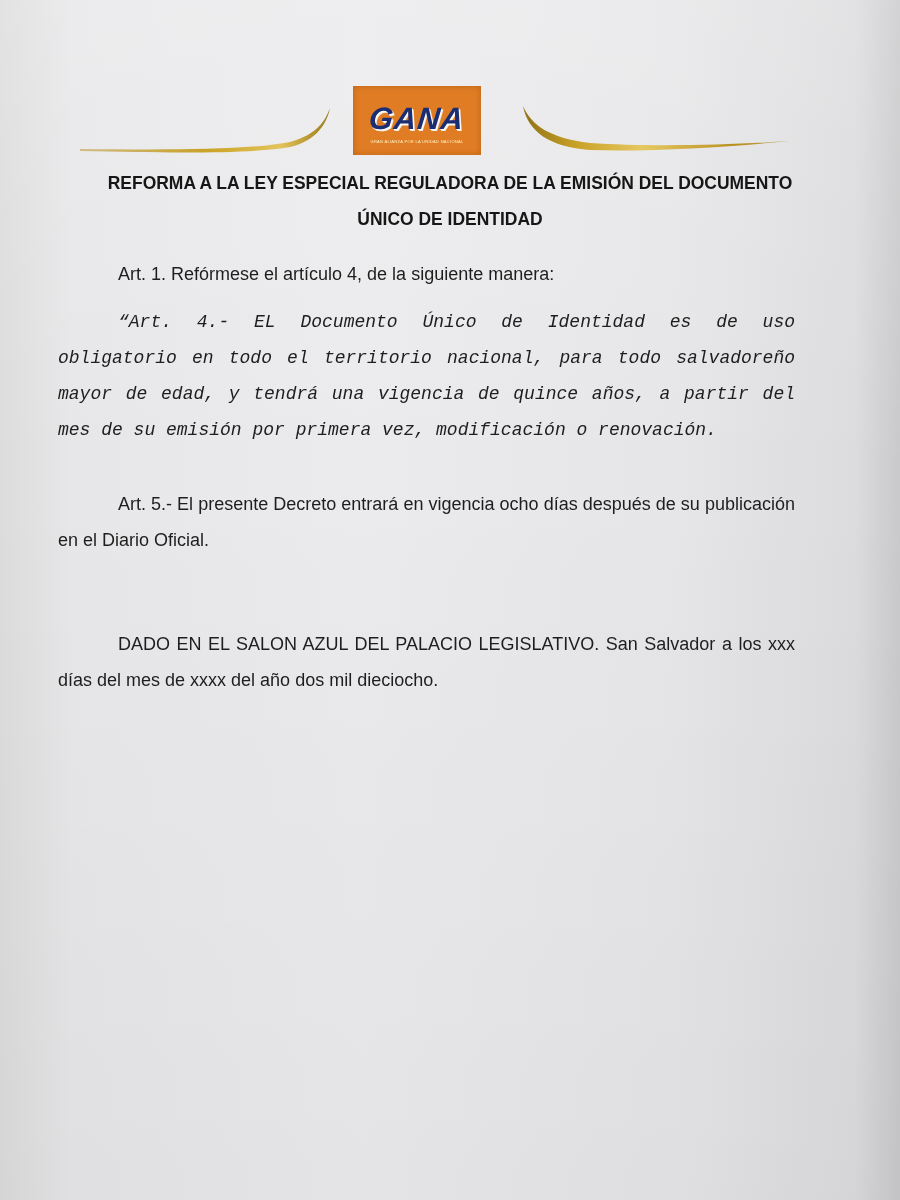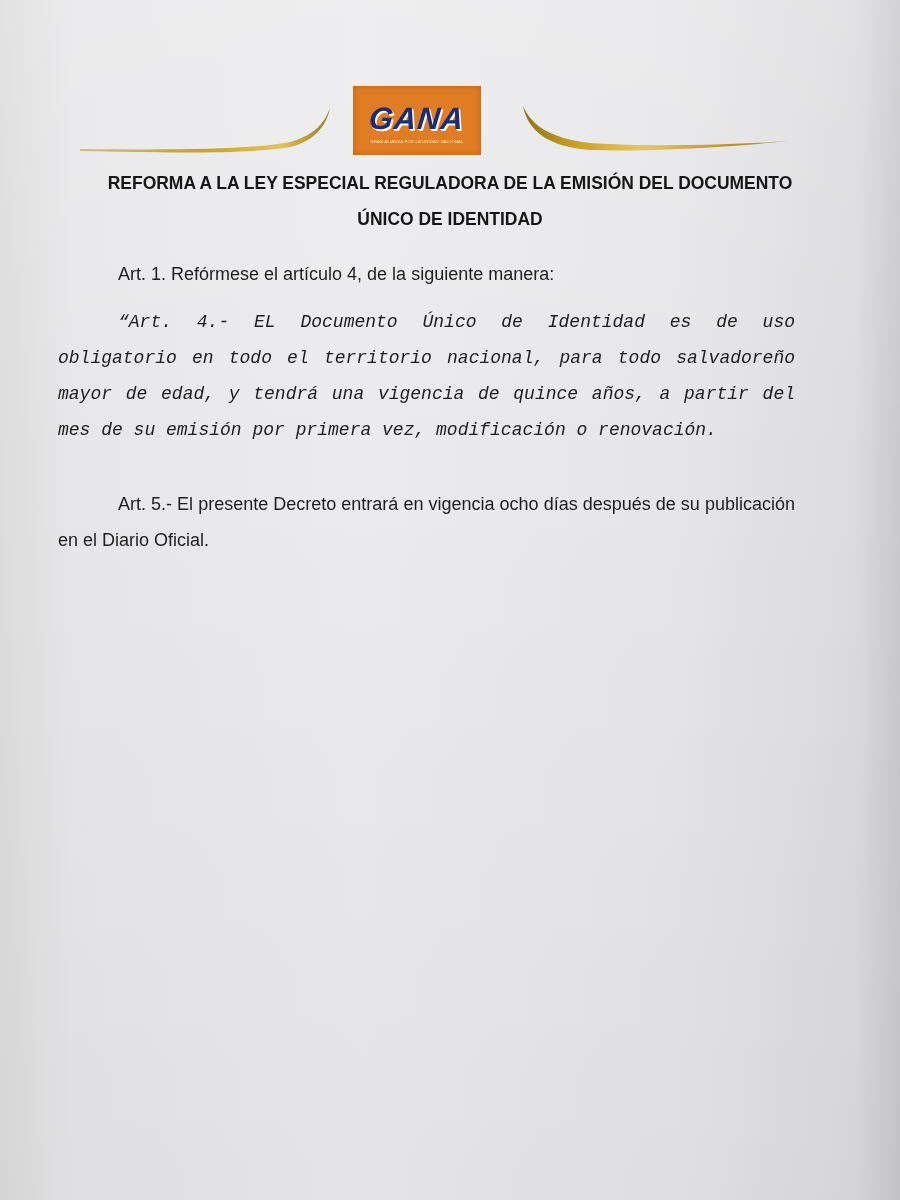--- a/index.html
+++ b/index.html
@@ -140,15 +140,16 @@
 
   <div class="body">
     <p class="para">Art. 1. Refórmese el artículo 4, de la siguiente manera:</p>
     <div class="gap-sm"></div>
     <p class="para italic">“Art. 4.- EL Documento Único de Identidad es de uso obligatorio en todo el territorio nacional, para todo salvadoreño mayor de edad, y tendrá una vigencia de quince años, a partir del mes de su emisión por primera vez, modificación o renovación.</p>
     <div class="gap-sm"></div>
     <div class="gap-sm"></div>
     <div class="gap-md"></div>
     <p class="para">Art. 5.- El presente Decreto entrará en vigencia ocho días después de su publicación en el Diario Oficial.</p>
     <div class="gap-lg"></div>
+    <p class="para">DADO EN EL SALON AZUL DEL PALACIO LEGISLATIVO. San Salvador a los xxx días del mes de xxxx  del año dos mil dieciocho.</p>
   </div>
 
 </div>
 
 </body></html>

